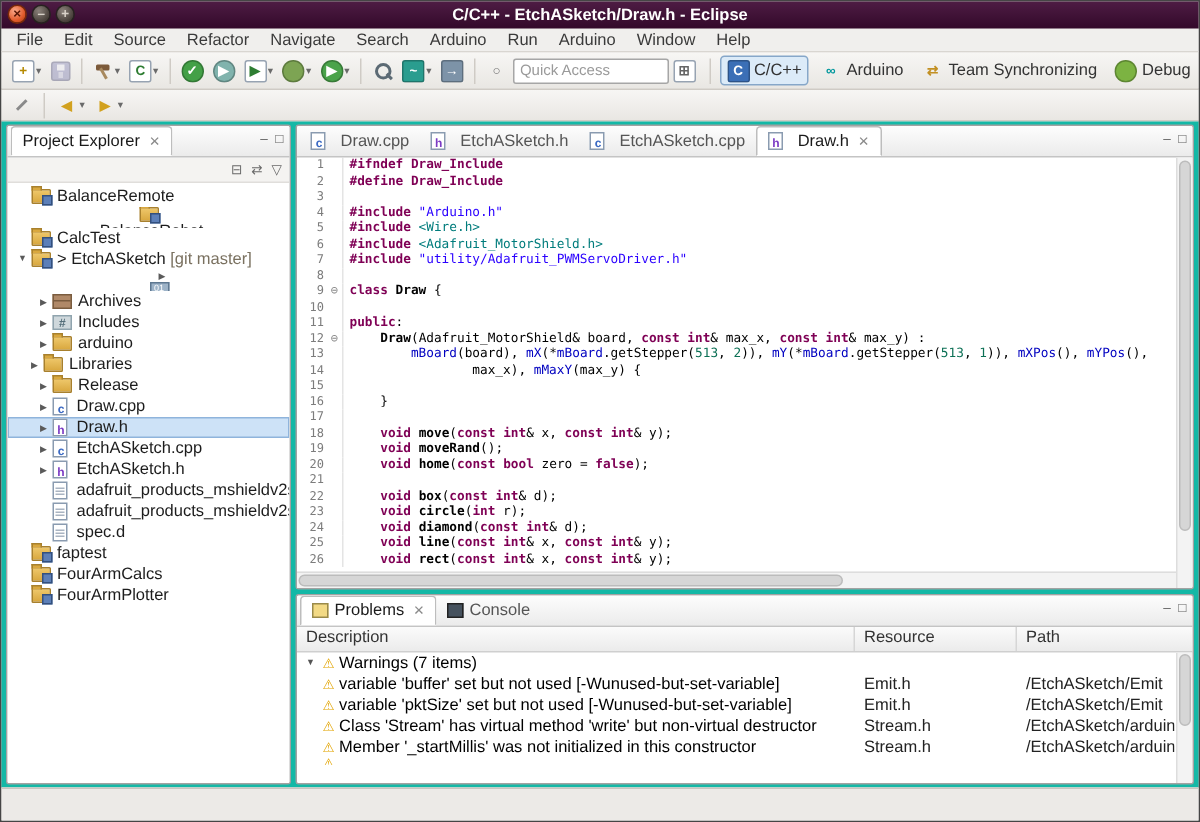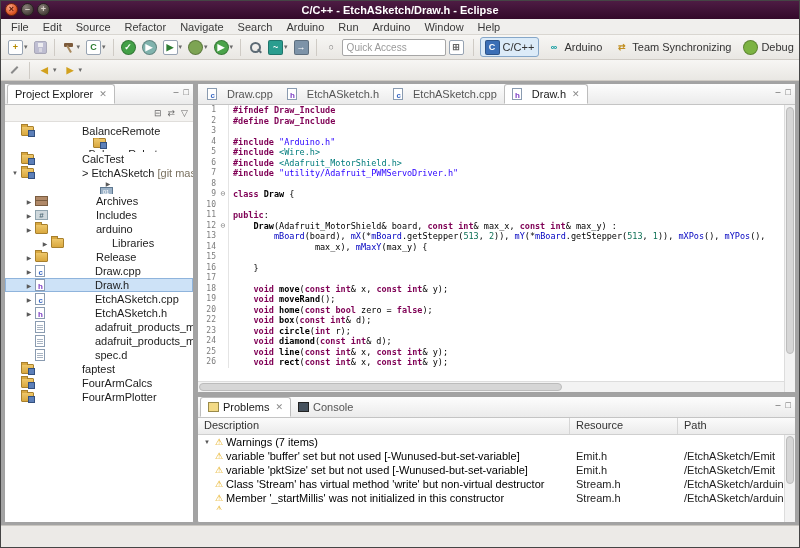--- a/index.html
+++ b/index.html
@@ -42,21 +42,21 @@
 .i-mag::after{content:"";position:absolute;left:9px;top:10px;width:5px;height:2px;background:#5c6a74;transform:rotate(45deg);}
 .i-pencil{width:14px;height:14px;position:relative;}
 .i-pencil::before{content:"";position:absolute;left:2px;top:6px;width:9px;height:2px;background:#8a8a8a;transform:rotate(-45deg);}
 .qa{width:104px;height:17px;font-size:10px;padding:0 4px;border:1px solid #a6a6a6;border-radius:2px;background:#fff;color:#333;}
 .qa::placeholder{color:#9a9a9a;}
 .persp-bar{margin-left:auto;display:flex;align-items:center;gap:2px;padding-right:3px;}
 .persp-btn{display:inline-flex;align-items:center;gap:3px;font-size:11px;color:#333;padding:1px 4px;border:1px solid transparent;border-radius:3px;height:20px;white-space:nowrap;}
 .persp-btn.active{background:#dcebf8;border-color:#86a7c9;}
 
 
-.main{flex:1;display:flex;padding:2px 3px;gap:3px;min-height:0;background:#a3a3a3;}
+.main{flex:1;display:flex;padding:2px 3px;gap:3px;min-height:0;background:#14b8a6;}
 .panel{border:1px solid #a2a2a2;border-radius:2px;background:#fff;display:flex;flex-direction:column;overflow:hidden;min-height:0;}
 .pe{width:190px;flex:none;}
 .right-col{flex:1;display:flex;flex-direction:column;gap:3px;min-width:0;}
 .editor-part{height:310px;flex:none;}
 .problems-part{flex:1;}
 
 
 .view-tabbar{height:21px;background:linear-gradient(#fdfdfd,#ebebeb);border-bottom:1px solid #c4c4c4;display:flex;align-items:stretch;padding-left:2px;position:relative;flex:none;}
 .vtab{display:inline-flex;align-items:center;gap:4px;font-size:11px;color:#555;padding:0 7px;white-space:nowrap;}
 .vtab.active{background:#fff;border:1px solid #bdbdbd;border-bottom-color:#fff;border-radius:3px 3px 0 0;color:#1a1a1a;}
@@ -79,21 +79,21 @@
 .ti-binaries{background:#9db3c8;border:1px solid #5e7891;}
 .ti-binaries::after{content:"01";position:absolute;left:0;right:0;top:0;font-size:6px;color:#fff;text-align:center;line-height:9px;}
 .ti-archives{background:#b08968;border:1px solid #7a5c3f;}
 .ti-archives::after{content:"";position:absolute;left:0;right:0;top:3px;height:1px;background:#7a5c3f;}
 .ti-includes{background:#cfd8dc;border:1px solid #90a4ae;}
 .ti-includes::after{content:"#";position:absolute;left:0;right:0;top:-1px;font-size:8px;color:#546e7a;text-align:center;line-height:11px;font-weight:bold;}
 .ti-cfile,.ti-hfile,.ti-doc{width:10px;height:12px;background:#fff;border:1px solid #8a9bb0;margin-right:6px;}
 .ti-cfile::after{content:"c";position:absolute;right:1px;bottom:-1px;font-size:8px;font-weight:bold;color:#3b6ac4;line-height:1;}
 .ti-hfile::after{content:"h";position:absolute;right:1px;bottom:-1px;font-size:8px;font-weight:bold;color:#7b3bc4;line-height:1;}
 .ti-doc::after{content:"";position:absolute;left:1px;right:1px;top:3px;height:1px;background:#a9b4c2;box-shadow:0 2px 0 #a9b4c2,0 4px 0 #a9b4c2;}
-.tree-label{color:#1c1c1c;margin-left:44px;}
+.tree-label{color:#1c1c1c;}
 .tree-dec{color:#7a7160;margin-left:3px;}
 
 
 .editor-body{flex:1;display:flex;min-height:0;background:#fff;}
 .code-col{flex:1;display:flex;flex-direction:column;min-width:0;overflow:hidden;}
 .code-scroll{flex:1;overflow:hidden;}
 .crow{display:flex;height:10.5px;line-height:10.5px;font-family:"DejaVu Sans Mono",monospace;font-size:8.5px;white-space:pre;}
 .gnum{width:20px;flex:none;text-align:right;color:#7c7c7c;padding-right:2px;font-size:8px;}
 .gfold{width:11px;flex:none;text-align:center;color:#8a8a8a;font-size:8px;border-right:1px solid #e4e4e4;}
 .ccode{flex:none;padding-left:4px;}
@@ -310,21 +310,21 @@
           <div class="tree-row" style="padding-left: 18px;">
             <span class="tw">▶</span>
             <span class="ti ti-includes"></span>
             <span class="tree-label">Includes</span>
           </div>
           <div class="tree-row" style="padding-left: 18px;">
             <span class="tw">▶</span>
             <span class="ti ti-folder"></span>
             <span class="tree-label">arduino</span>
           </div>
-          <div class="tree-row" style="padding-left: 34px;">
+          <div class="tree-row" style="padding-left: 12px;">
             <span class="tw">▶</span>
             <span class="ti ti-folder"></span>
             <span class="tree-label">Libraries</span>
           </div>
           <div class="tree-row" style="padding-left: 18px;">
             <span class="tw">▶</span>
             <span class="ti ti-folder"></span>
             <span class="tree-label">Release</span>
           </div>
           <div class="tree-row" style="padding-left: 18px;">
@@ -424,20 +424,21 @@
                 <div class="crow"><span class="gnum">11</span><span class="gfold"></span><span class="ccode"><span class="cs-kw">public</span><span class="cs-p">:</span></span></div>
                 <div class="crow"><span class="gnum">12</span><span class="gfold">⊖</span><span class="ccode"><span class="cs-p">    </span><span class="cs-fn">Draw</span><span class="cs-p">(Adafruit_MotorShield&amp; board, </span><span class="cs-kw">const</span><span class="cs-p"> </span><span class="cs-kw">int</span><span class="cs-p">&amp; max_x, </span><span class="cs-kw">const</span><span class="cs-p"> </span><span class="cs-kw">int</span><span class="cs-p">&amp; max_y) :</span></span></div>
                 <div class="crow"><span class="gnum">13</span><span class="gfold"></span><span class="ccode"><span class="cs-p">        </span><span class="cs-field">mBoard</span><span class="cs-p">(board), </span><span class="cs-field">mX</span><span class="cs-p">(*</span><span class="cs-field">mBoard</span><span class="cs-p">.getStepper(</span><span class="cs-num">513</span><span class="cs-p">, </span><span class="cs-num">2</span><span class="cs-p">)), </span><span class="cs-field">mY</span><span class="cs-p">(*</span><span class="cs-field">mBoard</span><span class="cs-p">.getStepper(</span><span class="cs-num">513</span><span class="cs-p">, </span><span class="cs-num">1</span><span class="cs-p">)), </span><span class="cs-field">mXPos</span><span class="cs-p">(), </span><span class="cs-field">mYPos</span><span class="cs-p">(),</span></span></div>
                 <div class="crow"><span class="gnum">14</span><span class="gfold"></span><span class="ccode"><span class="cs-p">                max_x), </span><span class="cs-field">mMaxY</span><span class="cs-p">(max_y) {</span></span></div>
                 <div class="crow"><span class="gnum">15</span><span class="gfold"></span><span class="ccode"></span></div>
                 <div class="crow"><span class="gnum">16</span><span class="gfold"></span><span class="ccode"><span class="cs-p">    }</span></span></div>
                 <div class="crow"><span class="gnum">17</span><span class="gfold"></span><span class="ccode"></span></div>
                 <div class="crow"><span class="gnum">18</span><span class="gfold"></span><span class="ccode"><span class="cs-p">    </span><span class="cs-kw">void</span><span class="cs-p"> </span><span class="cs-fn">move</span><span class="cs-p">(</span><span class="cs-kw">const</span><span class="cs-p"> </span><span class="cs-kw">int</span><span class="cs-p">&amp; x, </span><span class="cs-kw">const</span><span class="cs-p"> </span><span class="cs-kw">int</span><span class="cs-p">&amp; y);</span></span></div>
                 <div class="crow"><span class="gnum">19</span><span class="gfold"></span><span class="ccode"><span class="cs-p">    </span><span class="cs-kw">void</span><span class="cs-p"> </span><span class="cs-fn">moveRand</span><span class="cs-p">();</span></span></div>
                 <div class="crow"><span class="gnum">20</span><span class="gfold"></span><span class="ccode"><span class="cs-p">    </span><span class="cs-kw">void</span><span class="cs-p"> </span><span class="cs-fn">home</span><span class="cs-p">(</span><span class="cs-kw">const</span><span class="cs-p"> </span><span class="cs-kw">bool</span><span class="cs-p"> zero = </span><span class="cs-kw">false</span><span class="cs-p">);</span></span></div>
+                <div class="crow"><span class="gnum">21</span><span class="gfold"></span><span class="ccode"></span></div>
                 <div class="crow"><span class="gnum">22</span><span class="gfold"></span><span class="ccode"><span class="cs-p">    </span><span class="cs-kw">void</span><span class="cs-p"> </span><span class="cs-fn">box</span><span class="cs-p">(</span><span class="cs-kw">const</span><span class="cs-p"> </span><span class="cs-kw">int</span><span class="cs-p">&amp; d);</span></span></div>
                 <div class="crow"><span class="gnum">23</span><span class="gfold"></span><span class="ccode"><span class="cs-p">    </span><span class="cs-kw">void</span><span class="cs-p"> </span><span class="cs-fn">circle</span><span class="cs-p">(</span><span class="cs-kw">int</span><span class="cs-p"> r);</span></span></div>
                 <div class="crow"><span class="gnum">24</span><span class="gfold"></span><span class="ccode"><span class="cs-p">    </span><span class="cs-kw">void</span><span class="cs-p"> </span><span class="cs-fn">diamond</span><span class="cs-p">(</span><span class="cs-kw">const</span><span class="cs-p"> </span><span class="cs-kw">int</span><span class="cs-p">&amp; d);</span></span></div>
                 <div class="crow"><span class="gnum">25</span><span class="gfold"></span><span class="ccode"><span class="cs-p">    </span><span class="cs-kw">void</span><span class="cs-p"> </span><span class="cs-fn">line</span><span class="cs-p">(</span><span class="cs-kw">const</span><span class="cs-p"> </span><span class="cs-kw">int</span><span class="cs-p">&amp; x, </span><span class="cs-kw">const</span><span class="cs-p"> </span><span class="cs-kw">int</span><span class="cs-p">&amp; y);</span></span></div>
                 <div class="crow"><span class="gnum">26</span><span class="gfold"></span><span class="ccode"><span class="cs-p">    </span><span class="cs-kw">void</span><span class="cs-p"> </span><span class="cs-fn">rect</span><span class="cs-p">(</span><span class="cs-kw">const</span><span class="cs-p"> </span><span class="cs-kw">int</span><span class="cs-p">&amp; x, </span><span class="cs-kw">const</span><span class="cs-p"> </span><span class="cs-kw">int</span><span class="cs-p">&amp; y);</span></span></div>
               </div>
             <div class="hsb">
                 <div class="hsb-thumb"></div>
               </div>
           </div>

